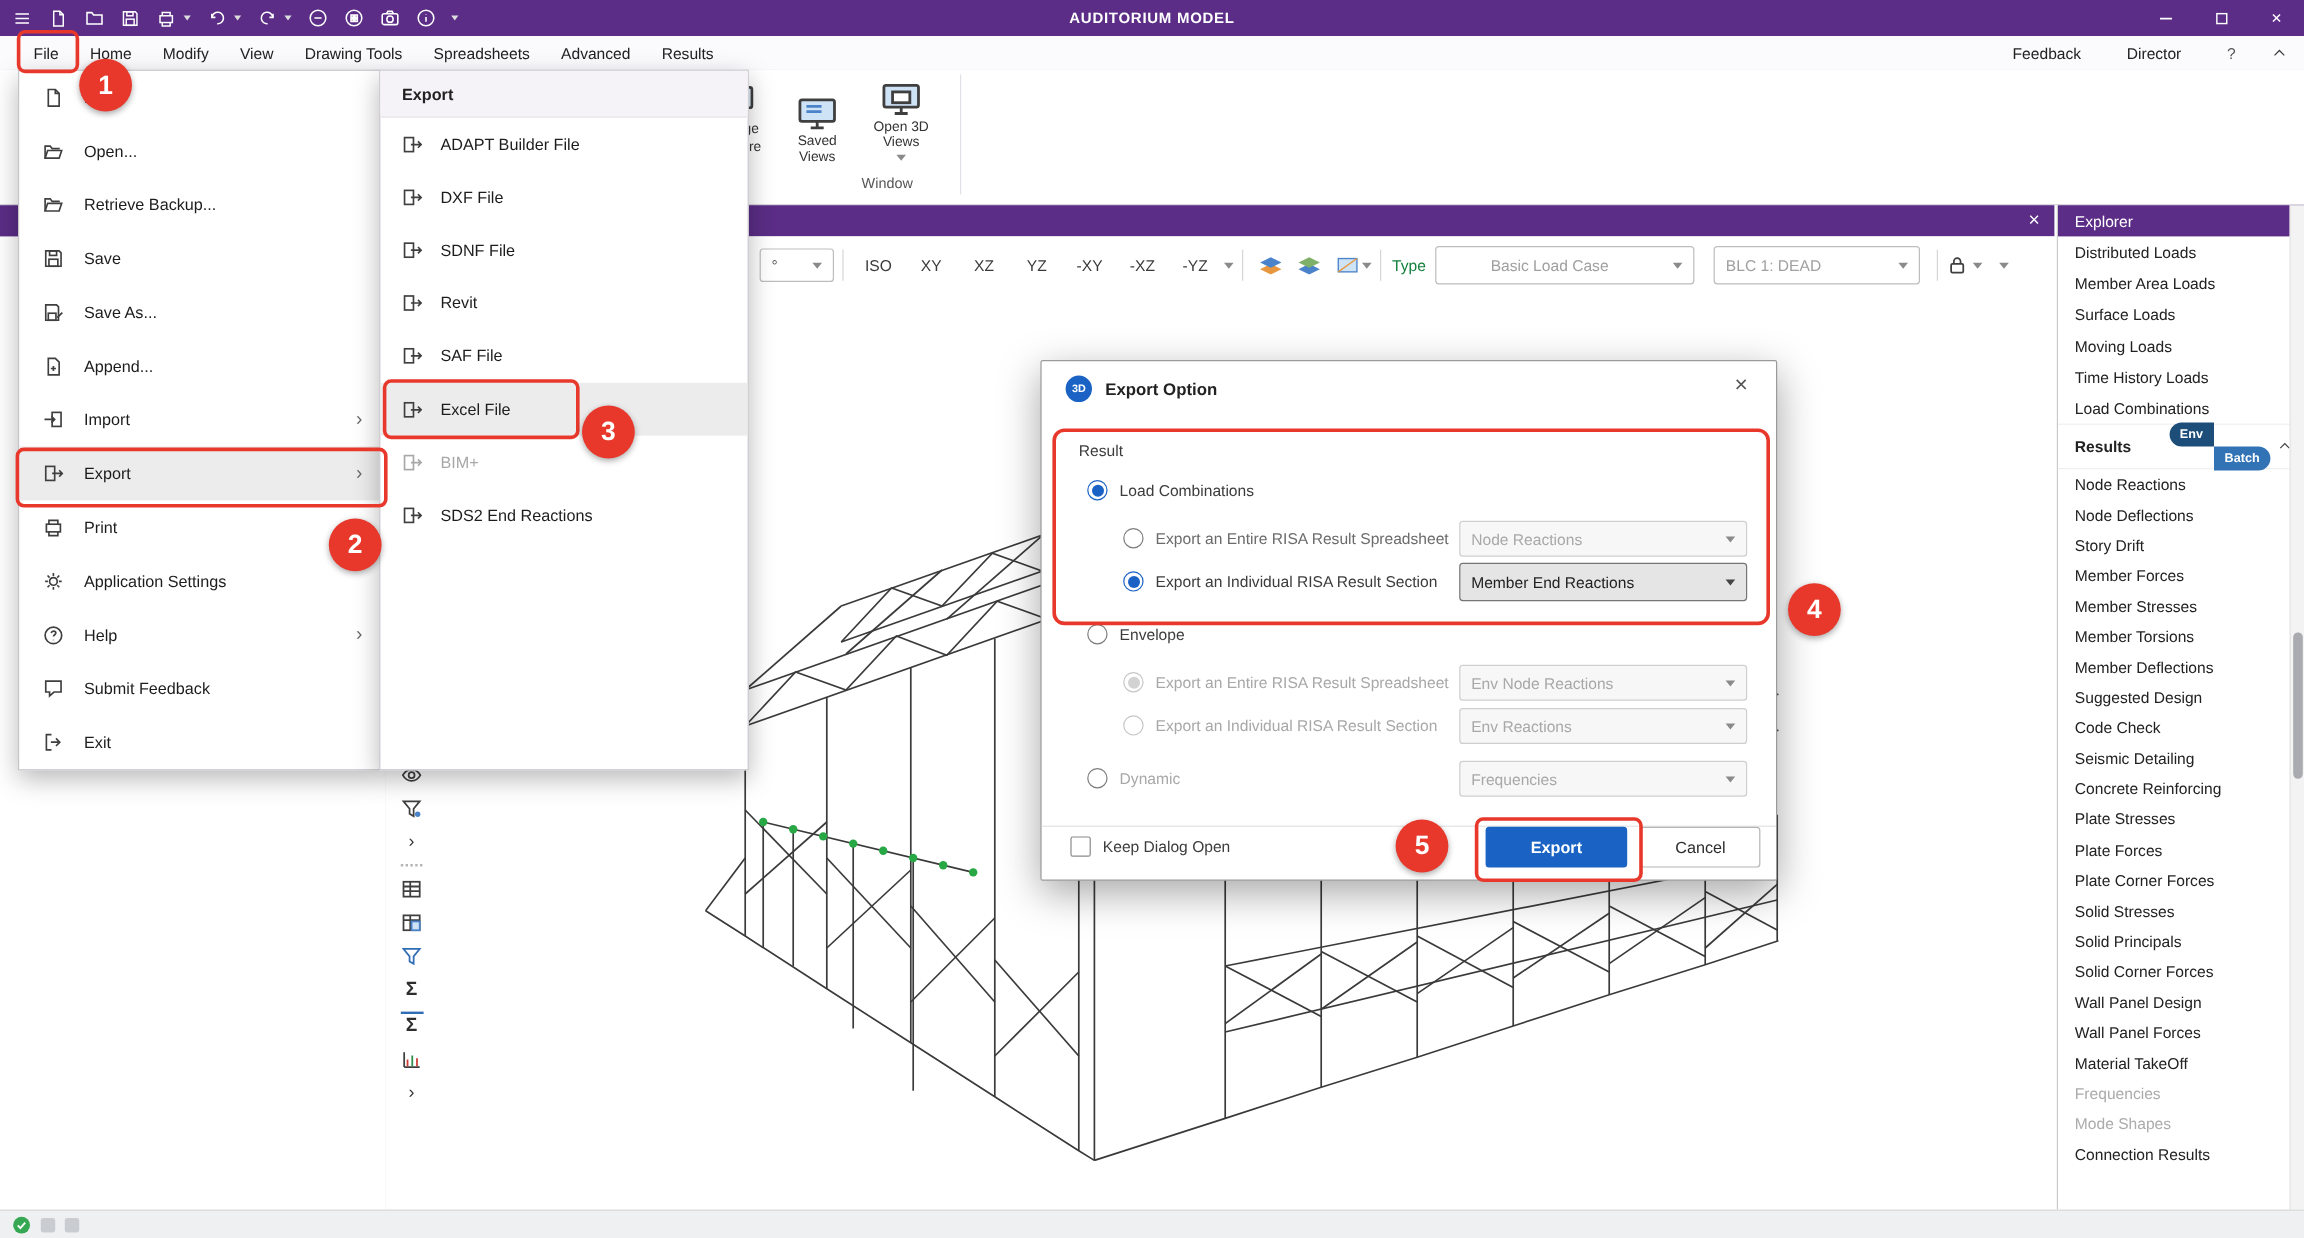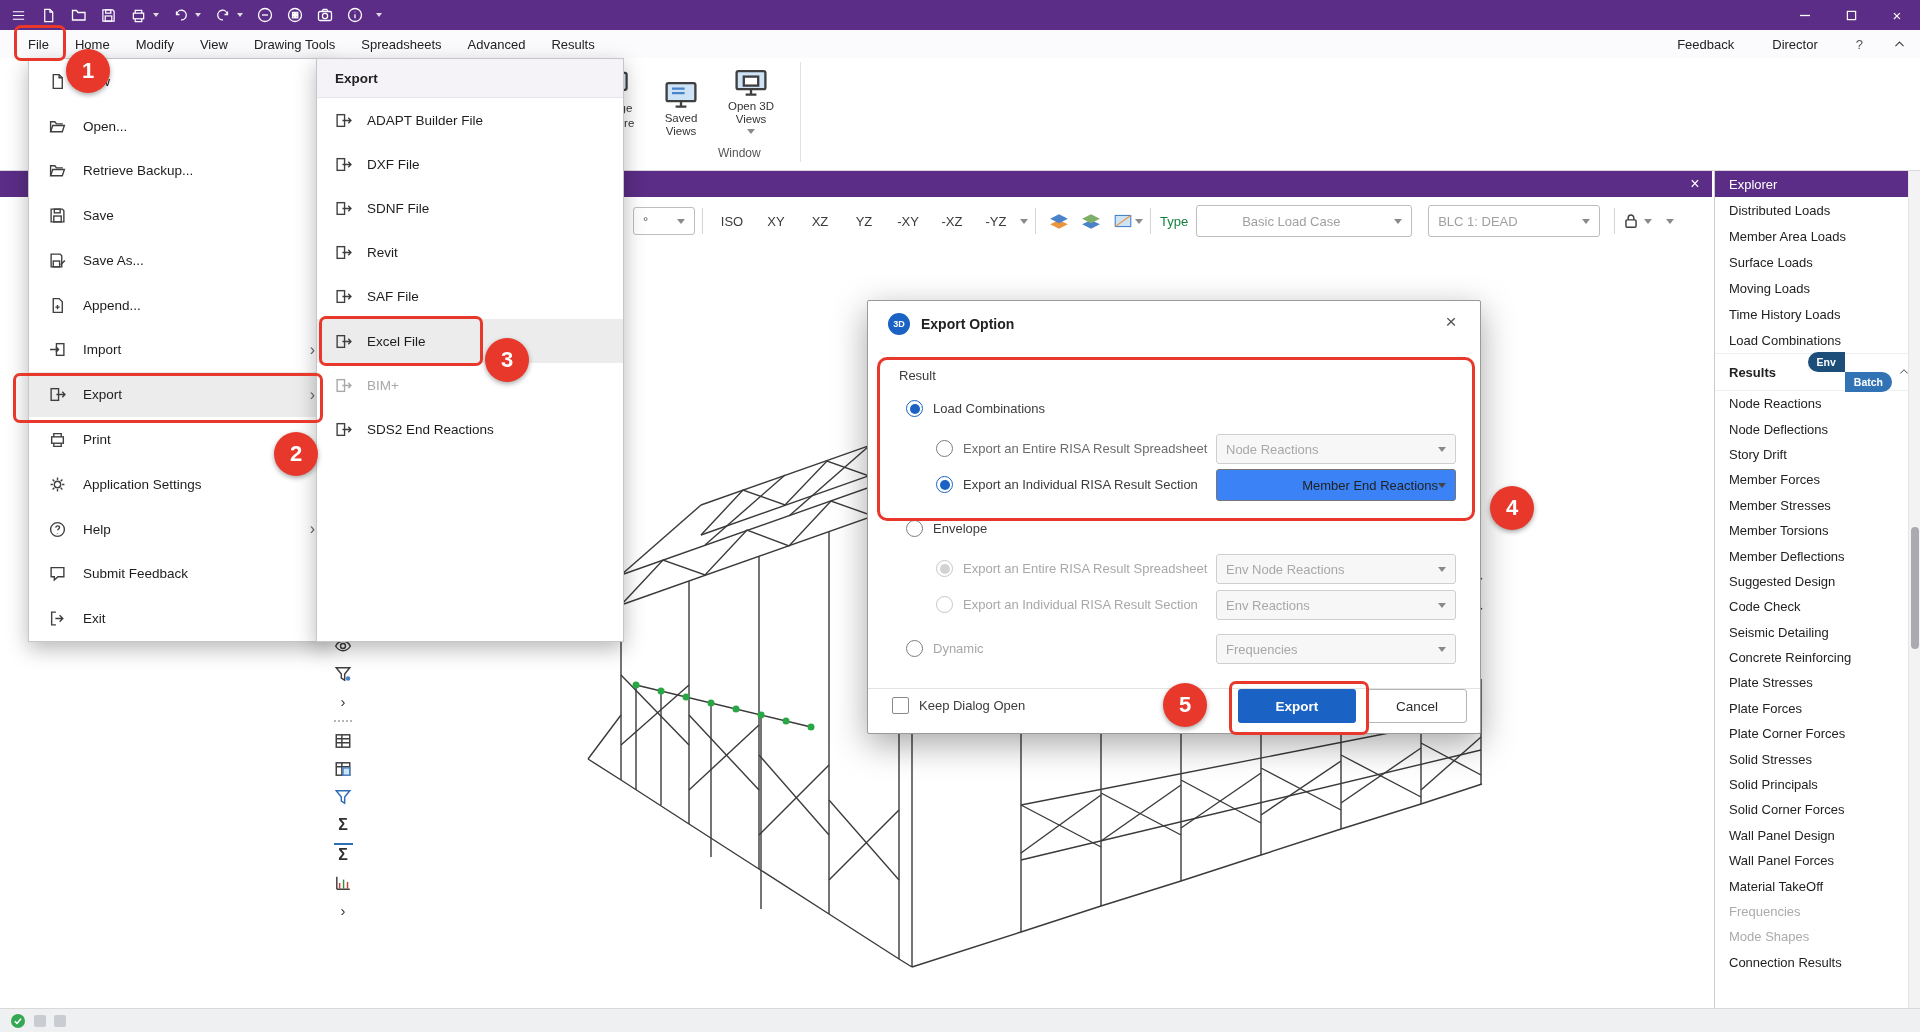--- a/index.html
+++ b/index.html
@@ -54,21 +54,21 @@
   
   .lstrip{position:absolute;left:325px;top:636px;width:36px;display:flex;flex-direction:column;
           align-items:center;gap:9px;z-index:5;}
   .ls-ico{width:19px;height:19px;display:flex;align-items:center;justify-content:center;font-size:15px;color:#333;}
   .ls-dots{width:18px;border-top:2px dotted #b5b5b5;}
   .sig{font-size:16px;font-weight:bold;color:#2e2e2e;line-height:16px;}
 
   
   .filemenu{position:absolute;left:15px;top:58px;width:300px;height:582px;background:#fff;
             border:1px solid #c7c5ca;box-shadow:0 7px 20px rgba(0,0,0,.28);z-index:50;
-            display:flex;flex-direction:column;margin-left:13px;}
+            display:flex;flex-direction:column;}
   .fm-item{height:44.8px;padding:0 14px 0 20px;display:flex;align-items:center;gap:17px;font-size:13.5px;color:#1d1d1d;}
   .fm-item.hl{background:#ececec;}
   .fm-sub{margin-left:auto;color:#666;font-size:16px;}
   .ic{width:17px;height:17px;flex:0 0 17px;}
   .submenu{position:absolute;left:316px;top:58px;width:306px;height:582px;background:#fff;
            border:1px solid #c7c5ca;box-shadow:0 7px 20px rgba(0,0,0,.28);z-index:51;}
   .sm-header{height:38px;display:flex;align-items:center;padding-left:18px;font-size:13.5px;font-weight:bold;
              background:#f5f3f7;border-bottom:1px solid #e6e3e9;color:#222;}
   .sm-item{height:44.2px;padding:0 16px 0 18px;display:flex;align-items:center;gap:15px;font-size:13.5px;color:#1d1d1d;}
   .sm-item.hl{background:#ececec;}
@@ -86,21 +86,21 @@
   .rad{width:17px;height:17px;border-radius:50%;border:1.5px solid #7d7d7d;background:#fff;position:relative;box-sizing:border-box;flex:0 0 17px;}
   .rad.sel{border-color:#1a63c4;}
   .rad.sel::after{content:"";position:absolute;inset:2.5px;border-radius:50%;background:#1a63c4;}
   .rad.dis{border-color:#c6c6c6;}
   .rad.dis.seld::after{content:"";position:absolute;inset:2.5px;border-radius:50%;background:#d2d2d2;}
   .dlbl{color:#3c3c3c;}
   .dlbl.dim{color:#6b6b6b;}
   .dlbl.dis{color:#a8a8a8;}
   .ddd{position:absolute;width:240px;height:30px;border:1px solid #cfcfcf;border-radius:3px;background:#f7f7f7;
        display:flex;align-items:center;justify-content:space-between;padding:0 9px;box-sizing:border-box;color:#a8a8a8;}
-  .ddd.en{background:#3b82f6;border-color:#767676;color:#222;justify-content:flex-end;}
+  .ddd.en{background:#e5e5e5;border-color:#767676;color:#222;}
   .ddd.en .chev{border-top-color:#444;}
   .cb{width:17px;height:17px;border:1.5px solid #8a8a8a;border-radius:2px;background:#fff;box-sizing:border-box;flex:0 0 17px;}
   .dlg-div{position:absolute;left:0;top:387px;width:612px;border-top:1px solid #e3e3e3;}
   .btn{position:absolute;height:34px;border-radius:3px;display:flex;align-items:center;justify-content:center;font-size:13.5px;}
   .btn-primary{background:#1a63c4;color:#fff;font-weight:bold;}
   .btn-sec{background:#fff;border:1px solid #b5b5b5;color:#2b2b2b;box-sizing:border-box;}
 
   
   .explorer{position:absolute;left:1714px;top:171px;width:206px;height:837px;background:#fff;
             border-left:1px solid #cbcbcb;box-sizing:border-box;}
@@ -197,20 +197,21 @@
           </svg>
         </span>
       <span class="tb-ico">
         <svg class="iw" width="16" height="16" viewBox="0 0 16 16">
             <circle cx="8" cy="8" r="6.5"></circle>
             <path d="M8 7.2v4M8 4.8v.5"></path>
           </svg>
         </span>
       <span class="tb-chev" style="margin-left:0"></span>
     </div>
+    <div class="tb-title">AUDITORIUM MODEL</div>
     <div class="tb-right">
       <div class="tb-winbtn">
         <svg class="iw" width="12" height="12" viewBox="0 0 12 12">
             <path d="M1 6.5h10"></path>
           </svg>
         </div>
       <div class="tb-winbtn">
         <svg class="iw" width="11" height="11" viewBox="0 0 12 12">
             <rect x="1.5" y="1.5" width="9" height="9"></rect>
           </svg>

